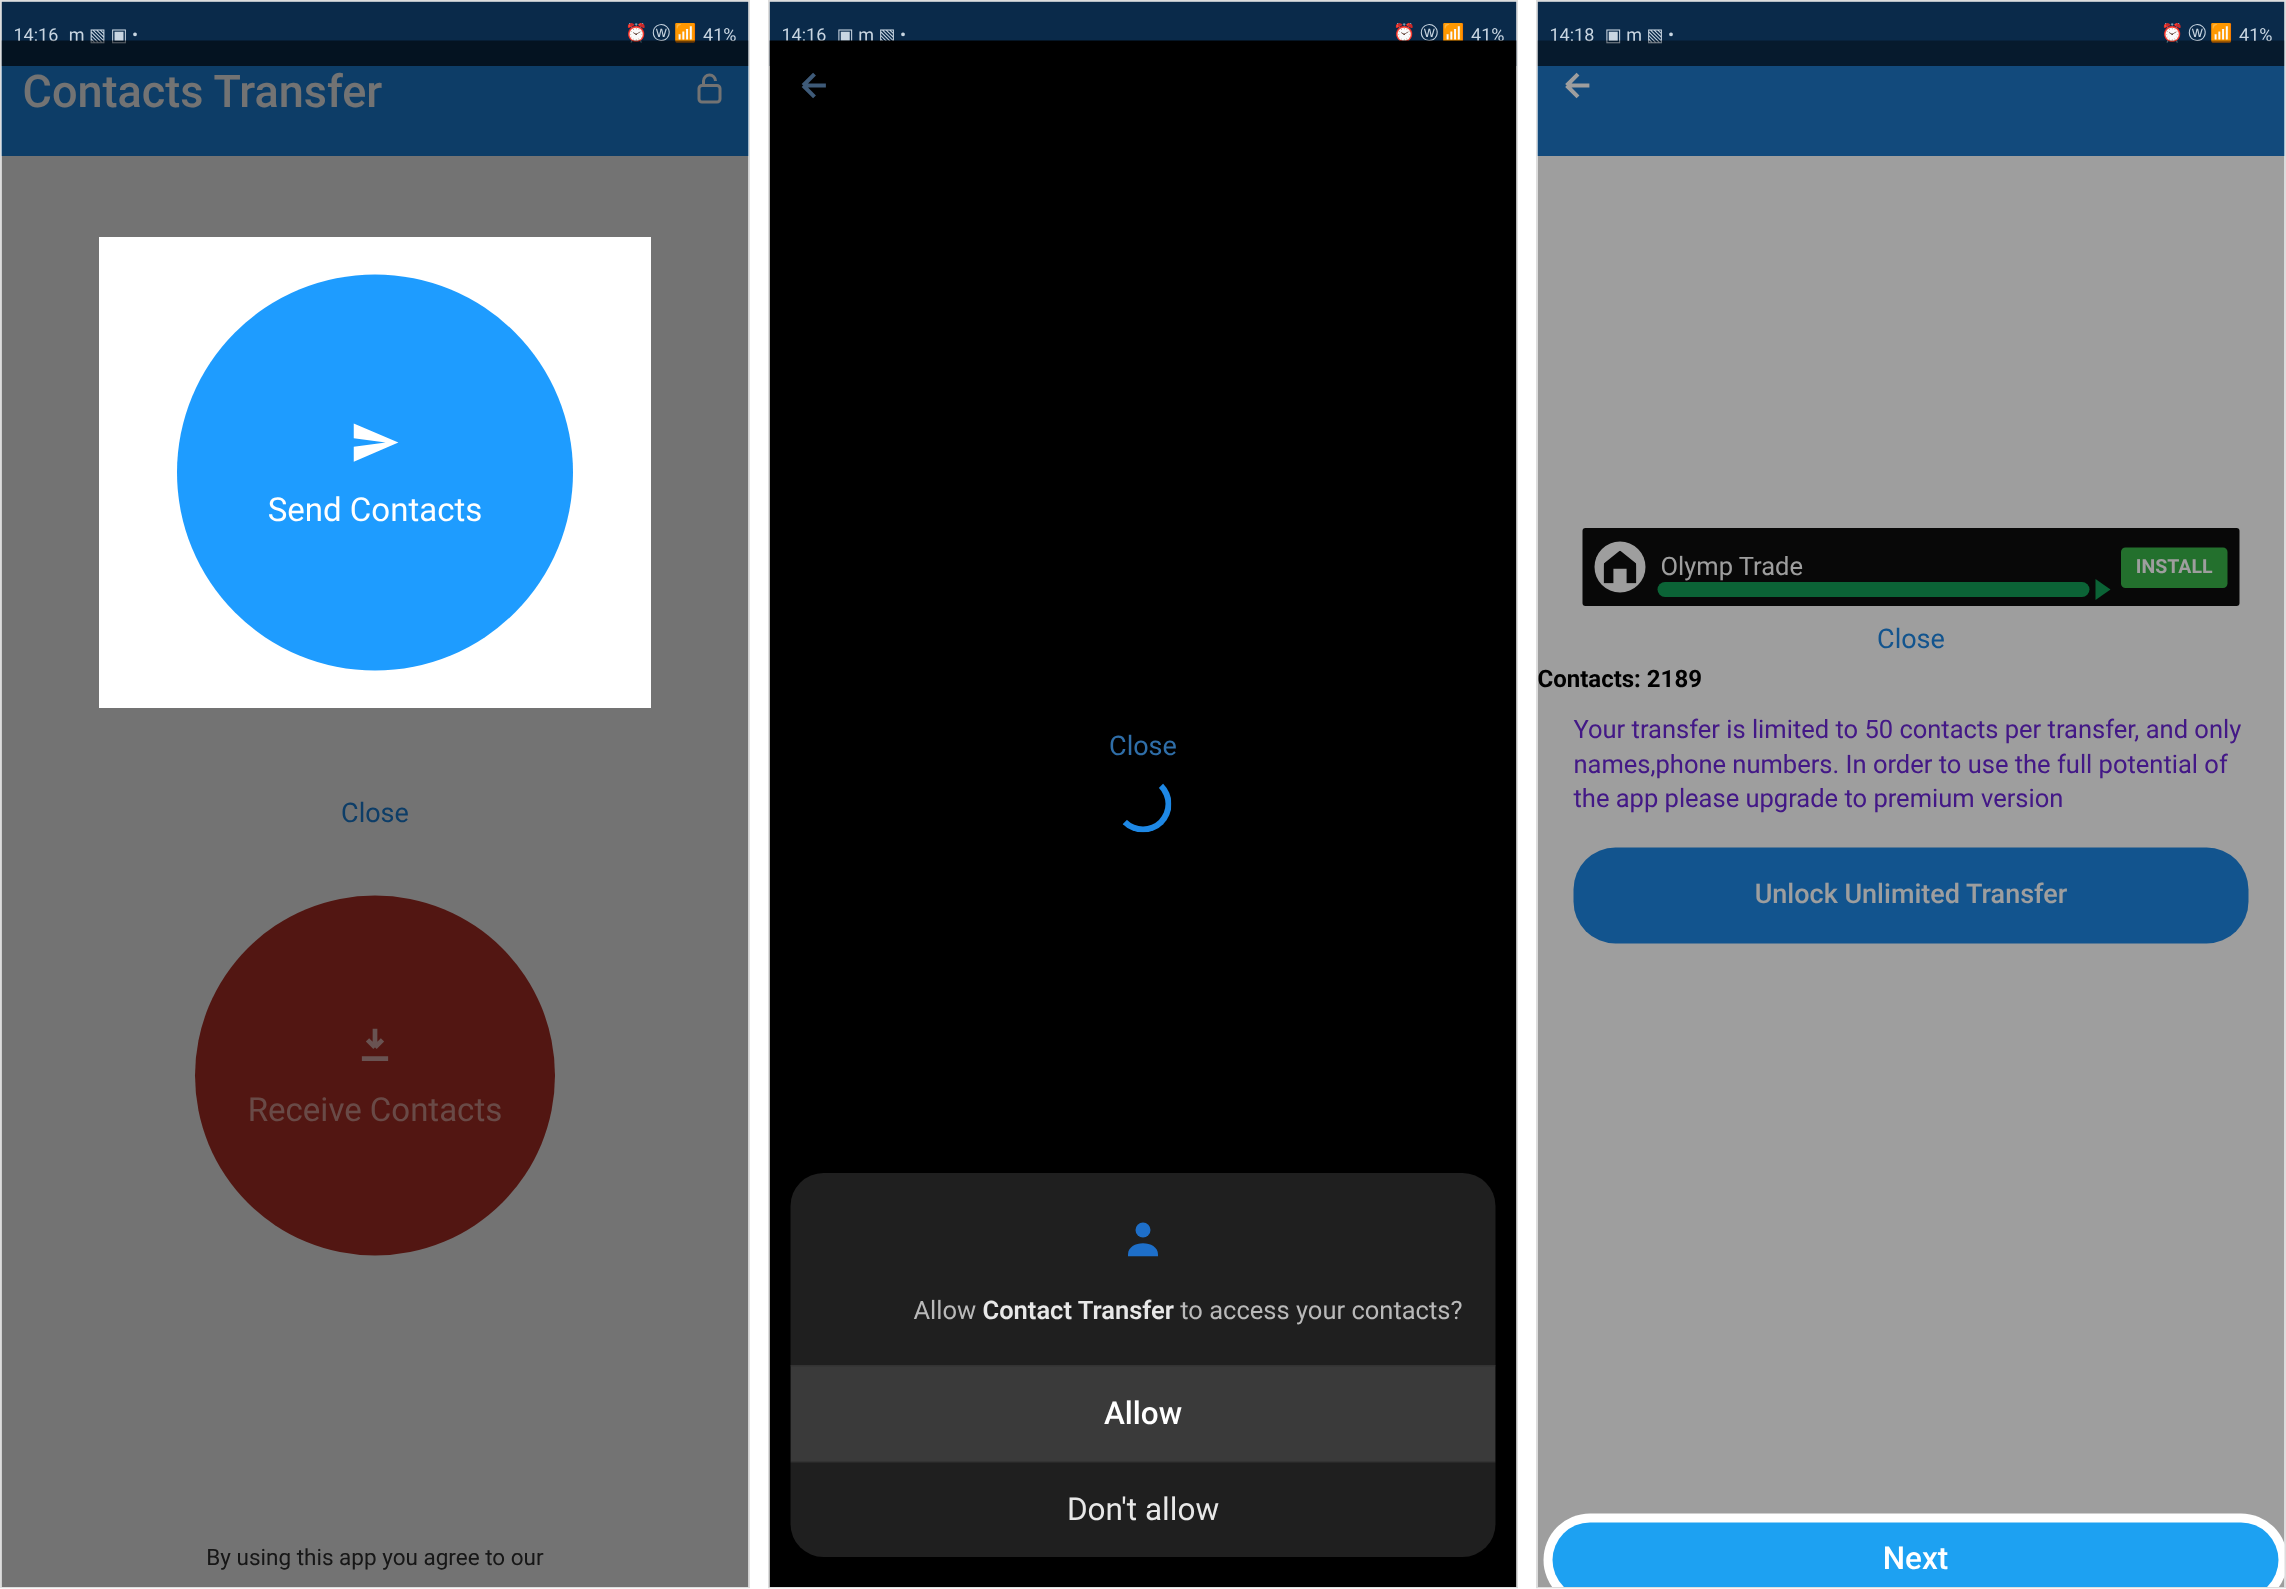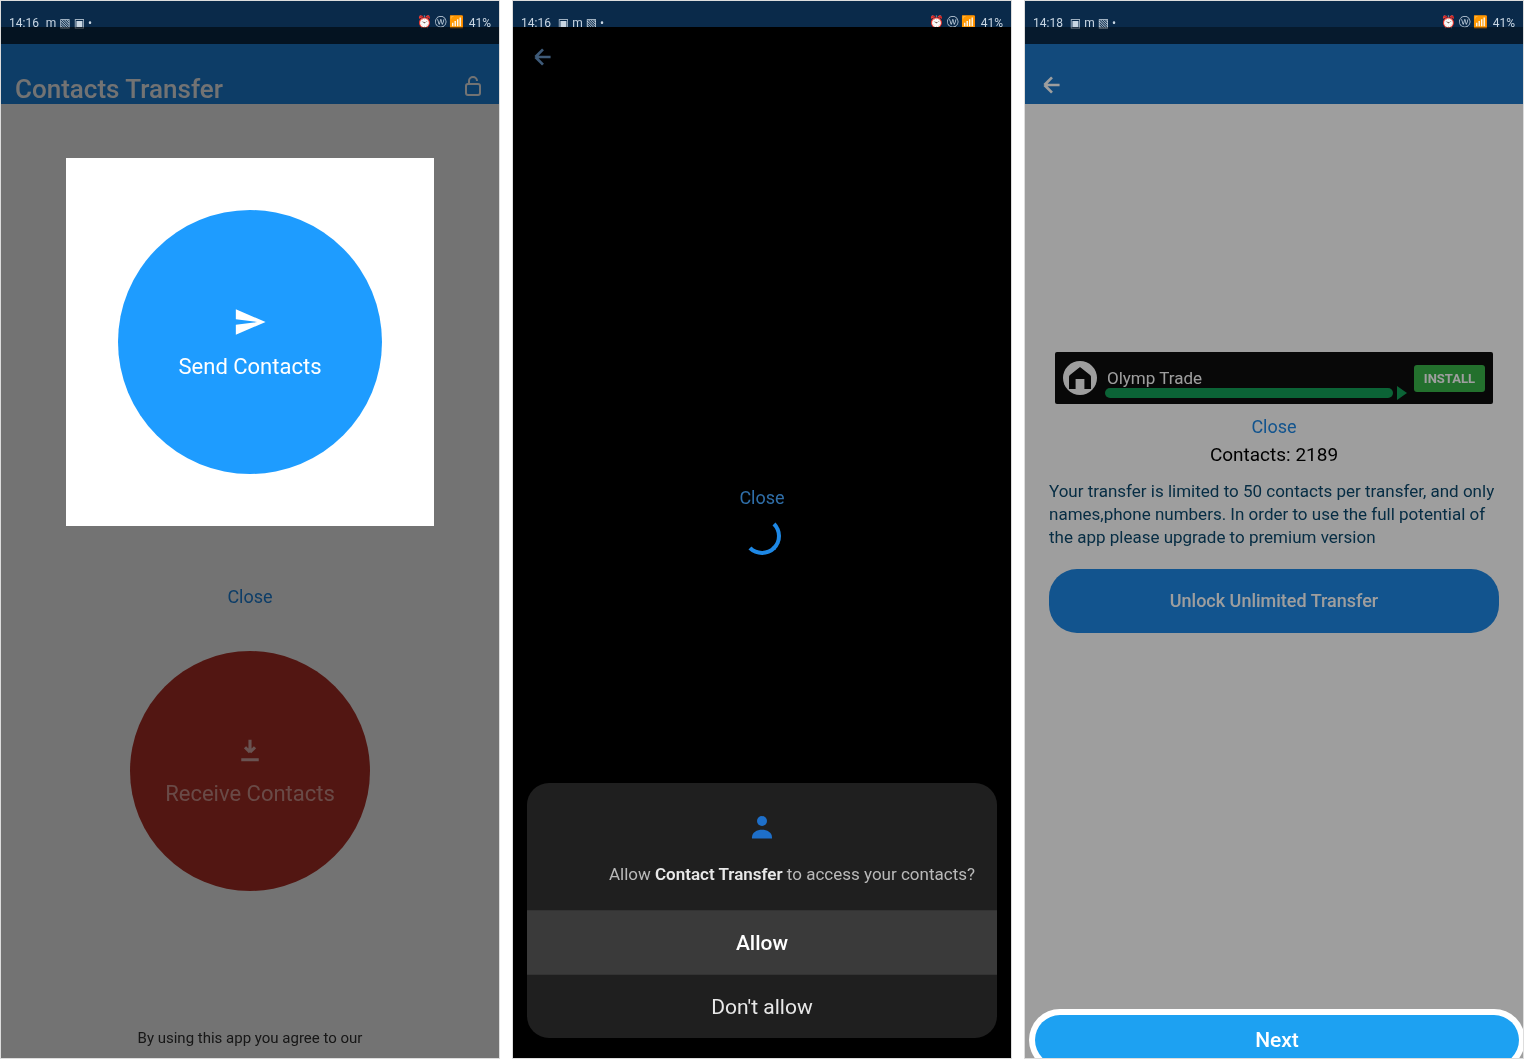--- a/index.html
+++ b/index.html
@@ -30,23 +30,23 @@
     padding: 0 8px;
     justify-content: space-between;
   }
   .statusbar .left { display:flex; align-items:center; gap:4px; }
   .statusbar .right { display:flex; align-items:center; gap:4px; }
   .appbar {
     height: 60px;
     background: #1e88e5;
     color: #fff;
     display: flex;
-    align-items: flex-end;
+    align-items: flex-start;
     padding: 0 14px;
-    font-size: 26px;
+    font-size: 30px;
     font-weight: 500;
     justify-content: space-between;
   }
   .appbar .back-arrow {
     font-size: 26px;
     color: #fff;
     cursor: pointer;
   }
   .body-area {
     position: relative;
@@ -58,21 +58,21 @@
   .s1-content {
     display: flex;
     flex-direction: column;
     align-items: center;
     padding-top: 54px;
     height: 100%;
   }
   .highlight-box {
     background: #fff;
     width: 368px;
-    height: 368px;
+    height: 314px;
     display:flex;
     align-items:center;
     justify-content:center;
     position: relative;
     z-index: 10;
   }
   .circle-btn {
     width: 264px; height: 264px;
     border-radius: 50%;
     display:flex; flex-direction:column;
@@ -187,22 +187,22 @@
     width:0;height:0;
     border-left:10px solid #12a157;
     border-top:7px solid transparent;
     border-bottom:7px solid transparent;
   }
   .install-btn {
     background:#39b54a; color:#fff; font-size:13px; font-weight:700;
     padding:6px 10px; border-radius:3px; cursor:pointer;
   }
   .s3-close { text-align:center; color:#1e88e5; font-size:18px; margin-top:12px; cursor:pointer;}
-  .contacts-count { text-align:center; font-size:19px; font-weight:400; margin-top:6px;}
-  .limit-text { font-size:17px; color:#0c4a6e; padding: 14px 24px 20px; line-height:1.35;}
+  .contacts-count { font-size:16px; font-weight:700; margin-top:6px;}
+  .limit-text { font-size:17px; color:#6d28d9; padding: 14px 24px 20px; line-height:1.35;}
   .unlock-btn {
     margin: 0 24px;
     background:#1e88e5; color:#fff;
     border-radius:28px;
     height:64px;
     display:flex; align-items:center; justify-content:center;
     font-size:18px; font-weight:500;
     cursor:pointer;
   }
   .next-bar {

